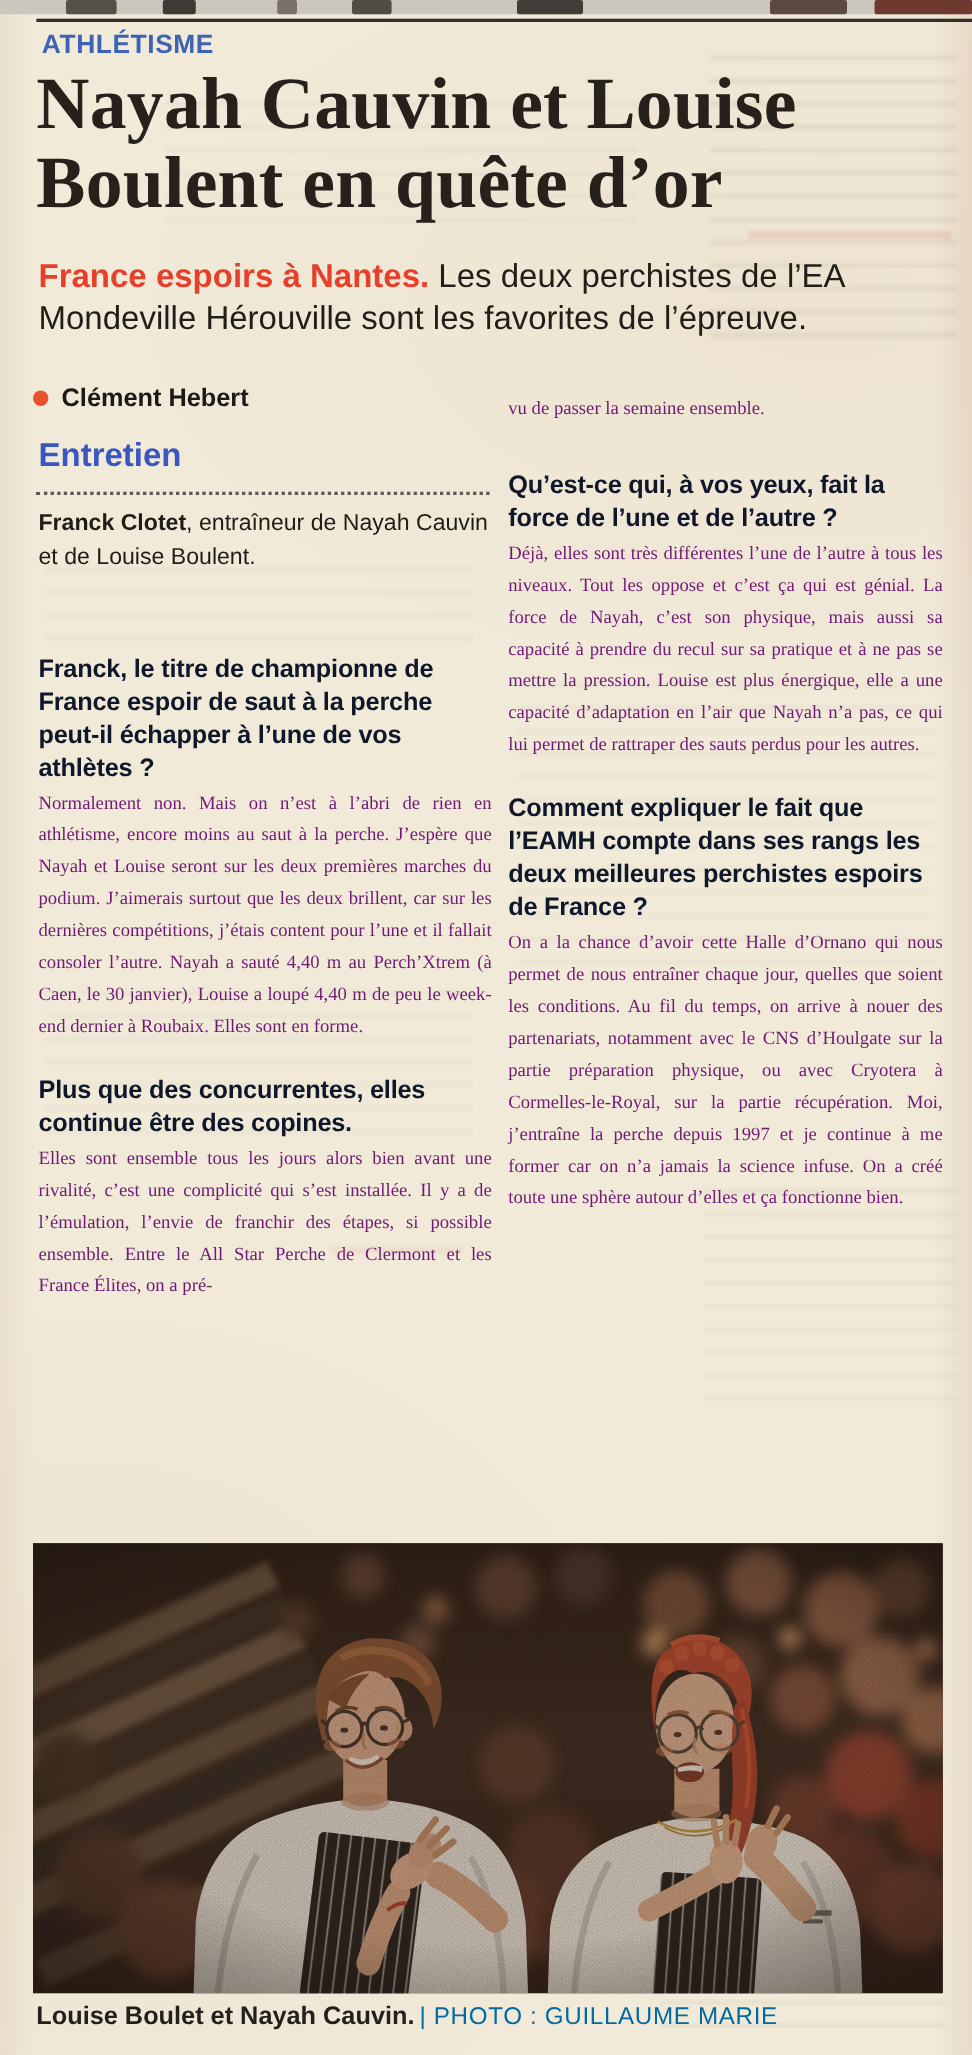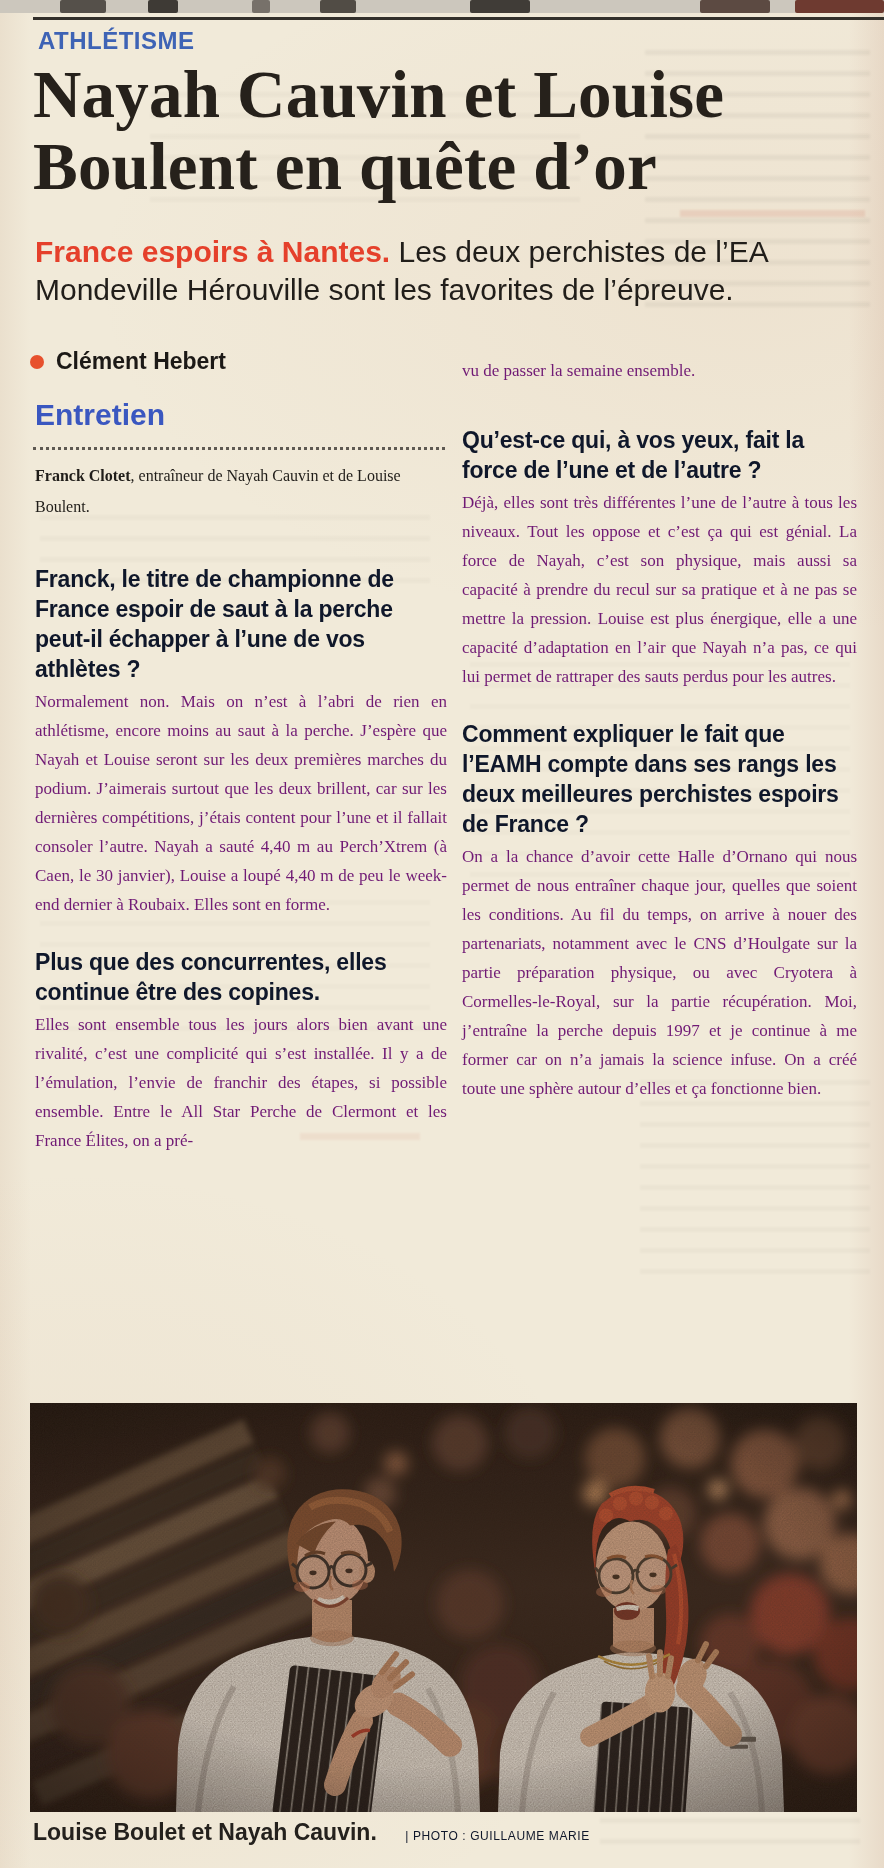--- a/index.html
+++ b/index.html
@@ -27,32 +27,32 @@
   .standfirst{top:233px;left:35px;width:822px;margin:0;font-size:30px;line-height:38px;color:#211e1a;z-index:2;}
   .standfirst .lead{color:#e5402b;font-weight:bold;}
   .byline{top:348px;left:30px;z-index:2;font-size:23px;font-weight:bold;color:#1c1916;display:flex;align-items:center;}
   .byline .dot{width:14px;height:14px;border-radius:50%;background:#e7512d;margin-right:12px;display:inline-block;}
   .entretien{top:398px;left:35px;font-size:30px;font-weight:bold;color:#3a57c0;z-index:2;}
   .dotline{top:447px;left:33px;width:412px;height:0;border-top:3px dotted #5e5952;z-index:2;}
   
   .col{z-index:2;color:#2a2521;}
   .col-left{top:460px;left:35px;width:412px;}
   .col-right{top:356px;left:462px;width:395px;}
-  .interviewee{margin:0 0 42px 0;font-size:16px;line-height:31px;color:#201d19;font-family:Liberation Serif, serif;}
+  .interviewee{margin:0 0 70px 0;font-size:21px;line-height:31px;color:#201d19;}
   .interviewee .b{font-weight:bold;}
   .q{margin:0 0 3px 0;font-size:23px;line-height:30px;font-weight:bold;color:#0f172a;letter-spacing:-.2px;}
   .a{margin:0 0 28px 0;font-family:"Liberation Serif",serif;font-size:17px;line-height:29px;
      text-align:justify;hyphens:auto;color:#701a75;}
   .a.cont{margin-bottom:40px;}
   
   .photo{top:1403px;left:30px;width:827px;height:409px;z-index:2;margin:0;background:#2a1c12;}
   .photo svg{display:block;width:100%;height:100%;}
   .caption{top:1819px;left:33px;width:820px;margin:0;z-index:2;color:#24211d;}
   .caption .cap-b{font-size:23px;font-weight:bold;}
-  .caption .cap-credit{font-size:12px;color:#0f172a;letter-spacing:.6px;margin-left:24px;}
+  .caption .cap-credit{font-size:22px;color:#0369a1;letter-spacing:.6px;}
 </style>
 </head>
 <body>
 
 <div>
 
   <div class="abs topstrip">
     <span style="left:60px;width:46px;background:#55504a;"></span>
     <span style="left:148px;width:30px;background:#3e3a35;"></span>
     <span style="left:252px;width:18px;background:#77716a;"></span>

